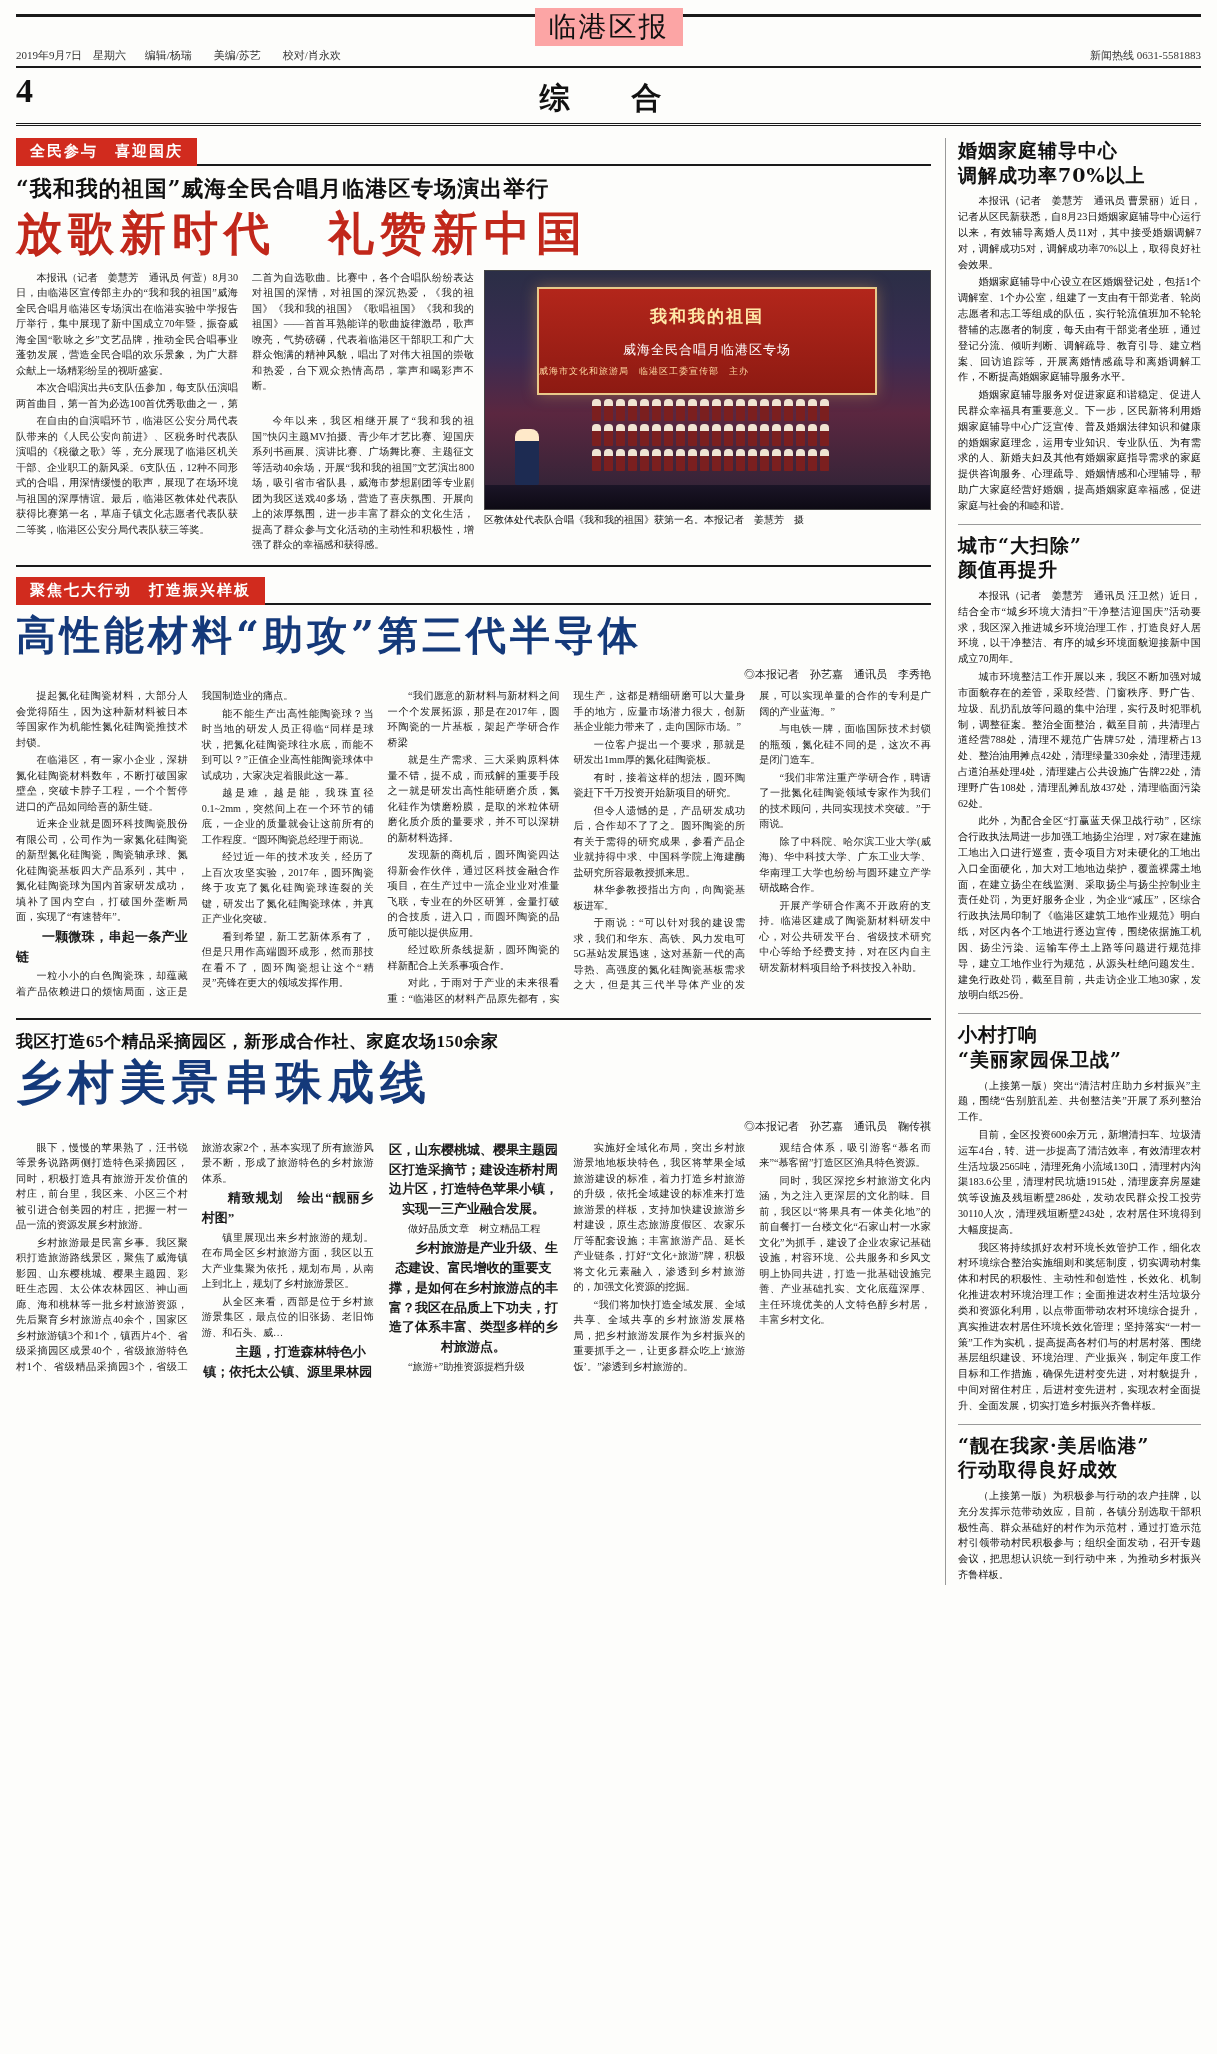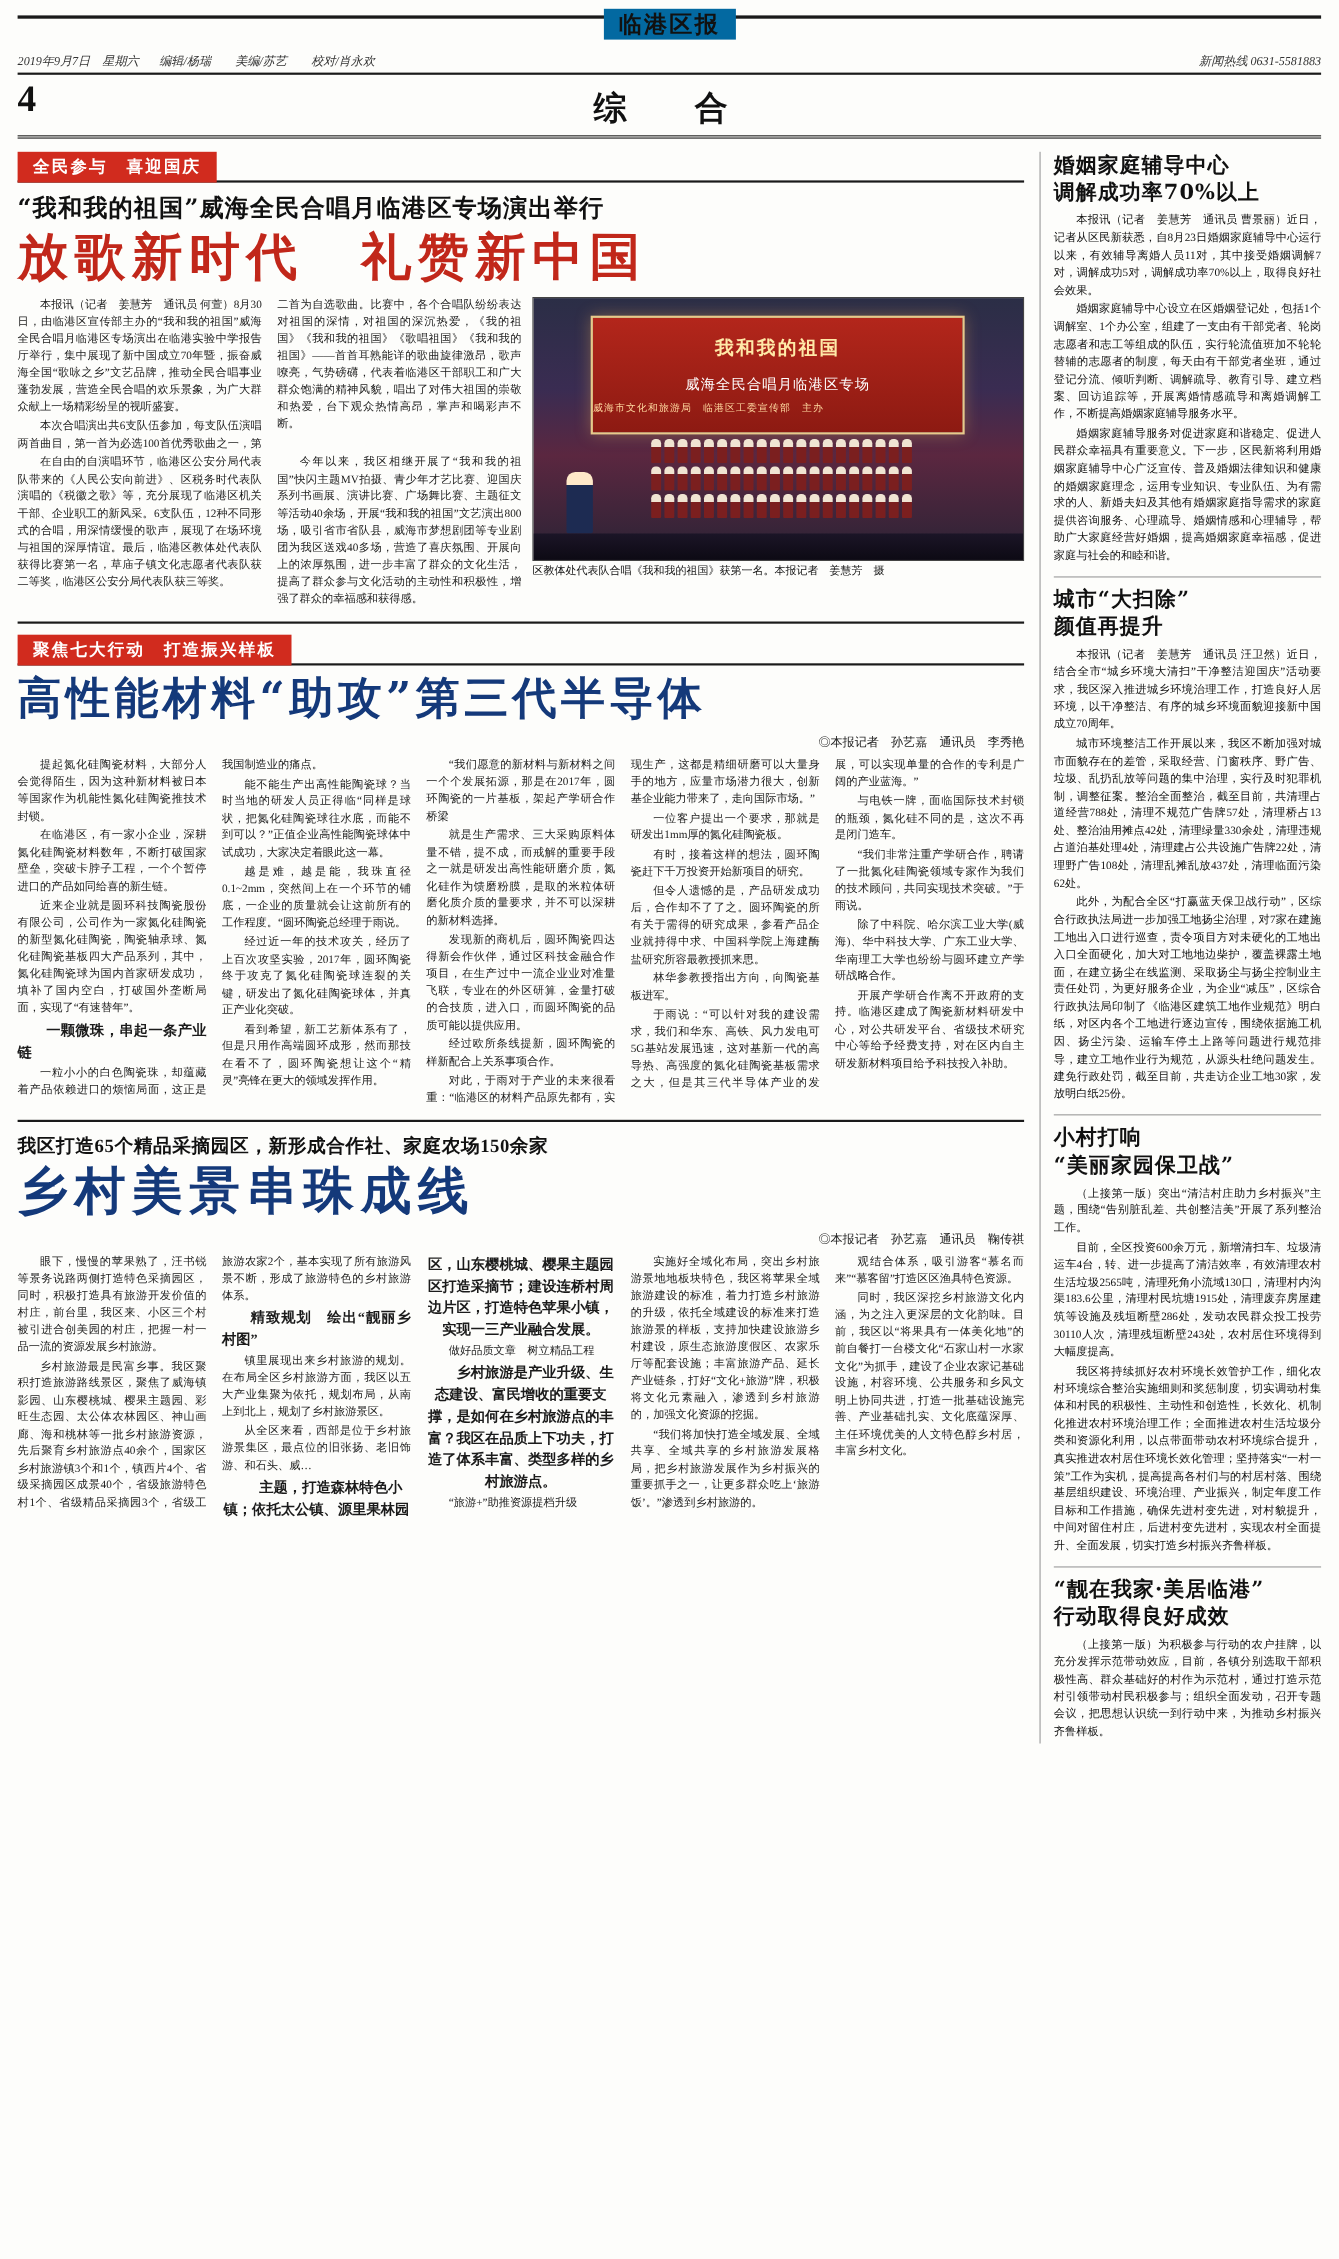--- a/index.html
+++ b/index.html
@@ -11,29 +11,28 @@
     color:#111;
     position:relative;
   }
   .page { width:1217px; height:2054px; padding:10px 16px 0 16px; position:relative; }
 
   
   .masthead { position:relative; height:30px; }
   .mast-rule-top { position:absolute; left:0; right:0; top:4px; height:3px; background:#1a1a1a; }
   .mast-title {
     position:absolute; left:50%; top:-2px; transform:translateX(-50%);
-    background:#0369a1; padding:0 14px;
+    background:#fca5a5; padding:0 14px;
     font-family:"DejaVu Serif", serif;
-    font-size:21px; font-weight:bold; letter-spacing:2px; color:#111;
+    font-size:28px; font-weight:normal; letter-spacing:2px; color:#111;
   }
   .mast-line2 {
     display:flex; justify-content:space-between; align-items:flex-end;
     font-size:11px; color:#333; margin-top:8px; padding-bottom:3px;
     border-bottom:2px solid #1a1a1a;
-    font-style:italic;
   }
   .mast-left span { margin-right:16px; }
 
   
   .pagehead { position:relative; height:58px; border-bottom:3px double #1a1a1a; margin-bottom:2px;}
   .pagenum { position:absolute; left:0; top:4px; font-size:34px; font-weight:bold; font-family:"Liberation Serif",serif; }
   .section-title {
     position:absolute; left:50%; top:10px; transform:translateX(-50%);
     font-size:30px; font-weight:bold; letter-spacing:16px;
     font-family:"DejaVu Serif", serif;

